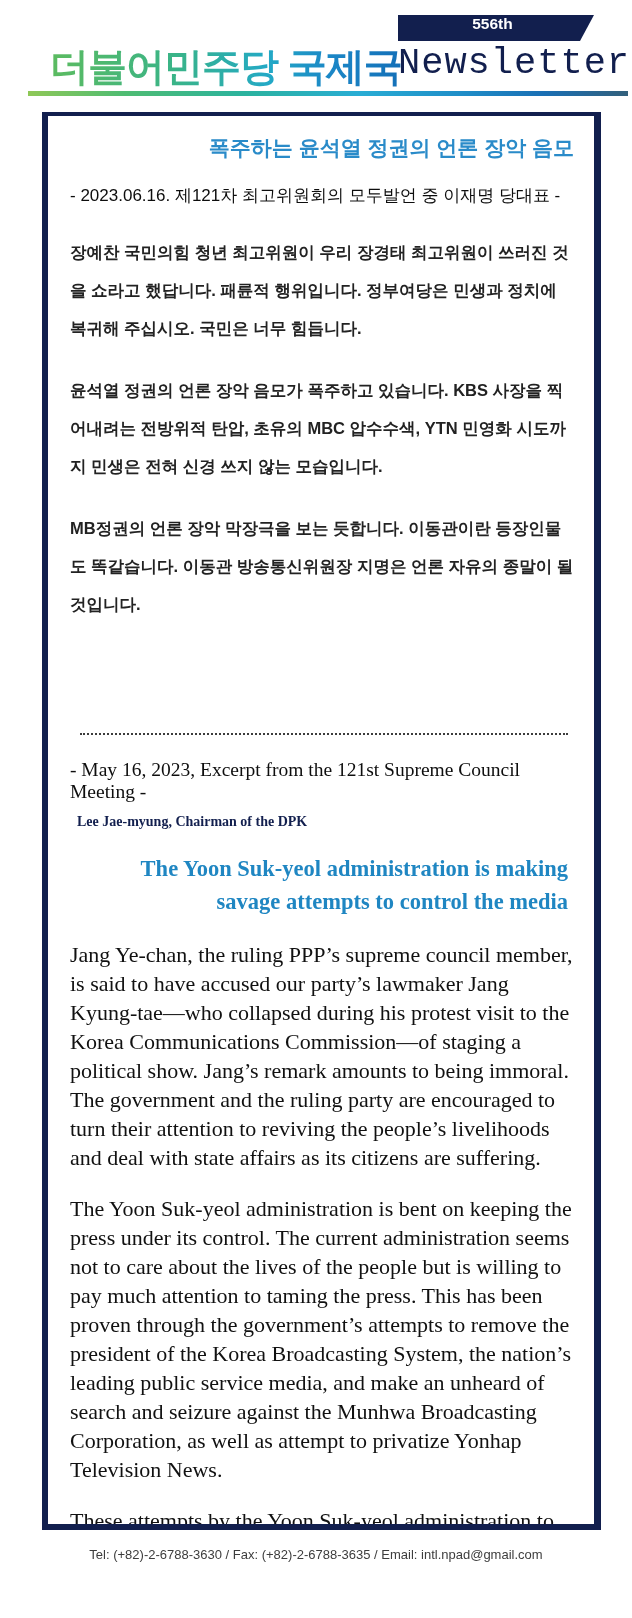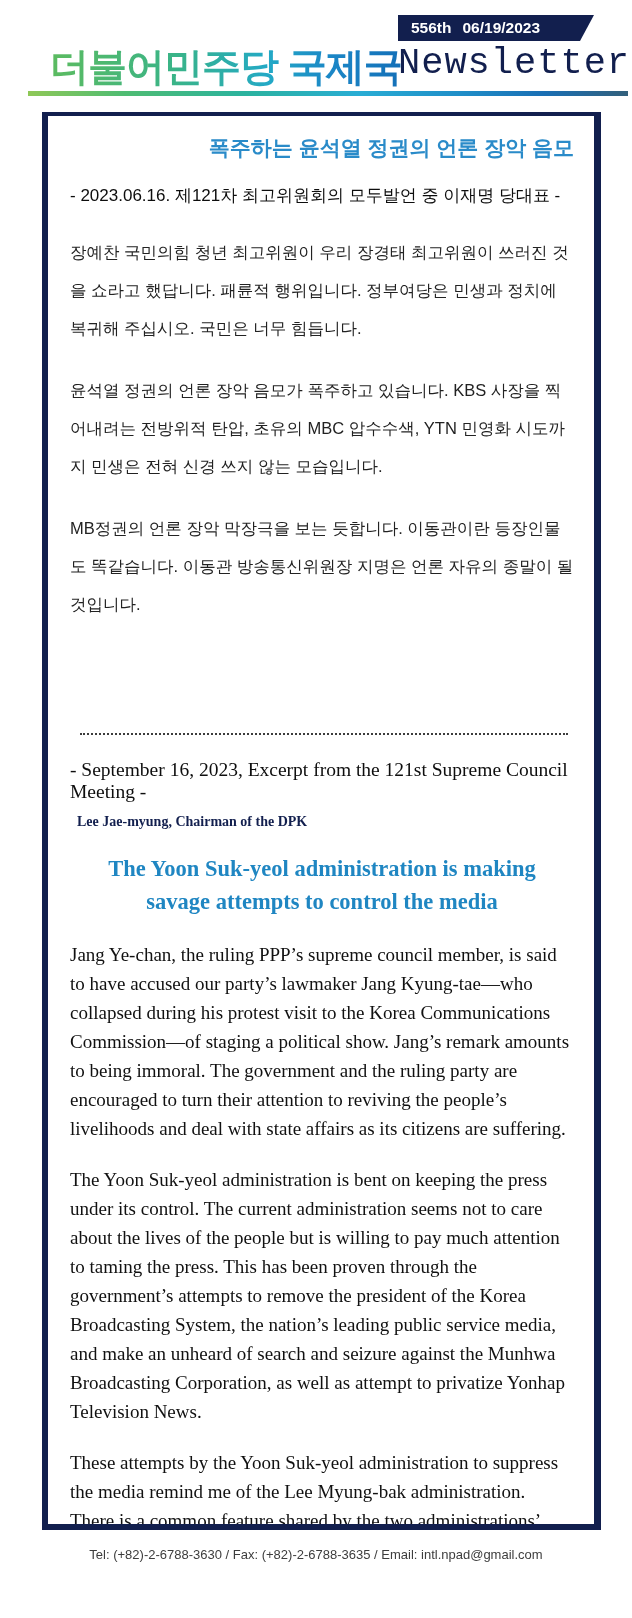--- a/index.html
+++ b/index.html
@@ -25,20 +25,21 @@
   }
   .header-right { position: absolute; left: 398px; top: 15px; width: 234px; }
   .issue-badge {
     box-sizing: border-box;
     width: 196px; height: 26px;
     background: #121f4e;
     clip-path: polygon(0 0, 100% 0, calc(100% - 14px) 100%, 0 100%);
     color: #ffffff; font-size: 15.5px; font-weight: 700;
     display: flex; align-items: center; gap: 11px;
     padding: 0 20px 0 13px;
+    flex-direction: column;
   }
   .newsletter-label {
     font-family: Liberation Mono, monospace;
     font-size: 37px; color: #121f4e;
     letter-spacing: 1px;
     margin-top: 1px;
   }
 
   .gradient-rule {
     margin: 0 0 0 28px;
@@ -65,21 +66,21 @@
     color: #2a8bc9;
     text-align: right;
   }
   .k-subtitle {
     margin: 22px 0 0 0;
     font-size: 17px; font-weight: 400;
     color: #0d0d0d;
   }
   .k-para {
     margin: 24px 0 0 0;
-    font-size: 16.5px; font-weight: 400;
+    font-size: 16.5px; font-weight: 700;
     color: #222222;
     line-height: 38px;
   }
   .k-para:first-of-type { margin-top: 26px; }
 
   .dotted-divider {
     margin: 110px 6px 0 10px;
     border-top: 2px dotted #3c3c3c;
     height: 0;
   }
@@ -92,26 +93,26 @@
   }
   .e-byline {
     margin: 11px 0 0 7px;
     font-size: 14px; font-weight: 700;
     color: #121f4e;
   }
   .e-title {
     margin: 22px 6px 0 6px;
     font-size: 22.5px; font-weight: 700;
     color: #1f86c2;
-    text-align: center;
+    text-align: right;
     line-height: 33px;
   }
   .e-para {
     margin: 22px 0 0 0;
-    font-size: 19px; color: #111111;
+    font-size: 22px; color: #111111;
     line-height: 29px;
   }
 
   
   .footer { text-align: center; }
   .bureau {
     margin-top: 15px;
     font-size: 19px; color: #26262e;
     letter-spacing: 0.3px;
   }
@@ -145,21 +146,21 @@
         <h2 class="k-title">폭주하는 윤석열 정권의 언론 장악 음모</h2>
         <div class="k-subtitle">- 2023.06.16. 제121차 최고위원회의 모두발언 중 이재명 당대표 -</div>
         <p class="k-para">장예찬 국민의힘 청년 최고위원이 우리 장경태 최고위원이 쓰러진 것을 쇼라고 했답니다. 패륜적 행위입니다. 정부여당은 민생과 정치에 복귀해 주십시오. 국민은 너무 힘듭니다.</p>
         <p class="k-para">윤석열 정권의 언론 장악 음모가 폭주하고 있습니다. KBS 사장을 찍어내려는 전방위적 탄압, 초유의 MBC 압수수색, YTN 민영화 시도까지 민생은 전혀 신경 쓰지 않는 모습입니다.</p>
         <p class="k-para">MB정권의 언론 장악 막장극을 보는 듯합니다. 이동관이란 등장인물도 똑같습니다. 이동관 방송통신위원장 지명은 언론 자유의 종말이 될 것입니다.</p>
       </section>
 
       <div class="dotted-divider"></div>
 
       <section class="english">
-        <div class="e-meeting">- September 16, 2023, Excerpt from the 121st Supreme Council Meeting -</div>
+        <div class="e-meeting">- May 16, 2023, Excerpt from the 121st Supreme Council Meeting -</div>
         <div class="e-byline">Lee Jae-myung, Chairman of the DPK</div>
         <h2 class="e-title">The Yoon Suk-yeol administration is making savage attempts to control the media</h2>
         <p class="e-para">Jang Ye-chan, the ruling PPP’s supreme council member, is said to have accused our party’s lawmaker Jang Kyung-tae—who collapsed during his protest visit to the Korea Communications Commission—of staging a political show. Jang’s remark amounts to being immoral. The government and the ruling party are encouraged to turn their attention to reviving the people’s livelihoods and deal with state affairs as its citizens are suffering.</p>
         <p class="e-para">The Yoon Suk-yeol administration is bent on keeping the press under its control. The current administration seems not to care about the lives of the people but is willing to pay much attention to taming the press. This has been proven through the government’s attempts to remove the president of the Korea Broadcasting System, the nation’s leading public service media, and make an unheard of search and seizure against the Munhwa Broadcasting Corporation, as well as attempt to privatize Yonhap Television News.</p>
         <p class="e-para">These attempts by the Yoon Suk-yeol administration to suppress the media remind me of the Lee Myung-bak administration. There is a common feature shared by the two administrations’ attempts to control the media: Lee Dong-kwan. President Yoon’s appointment of Lee as the head of the Korea Communications Commission is tantamount to saying farewell to the freedom of speech.</p>
       </section>
 
     </div>
   </main>
 

